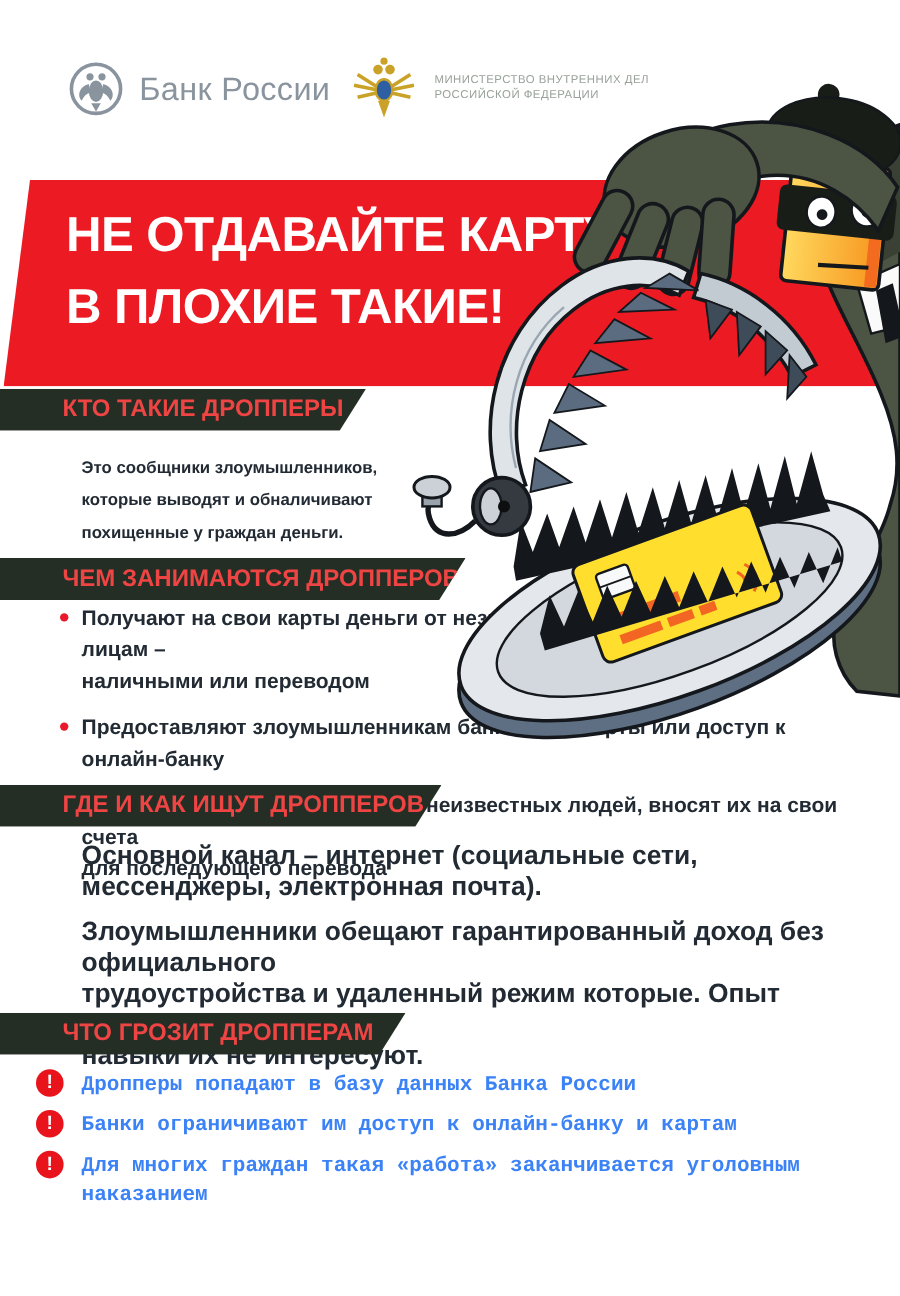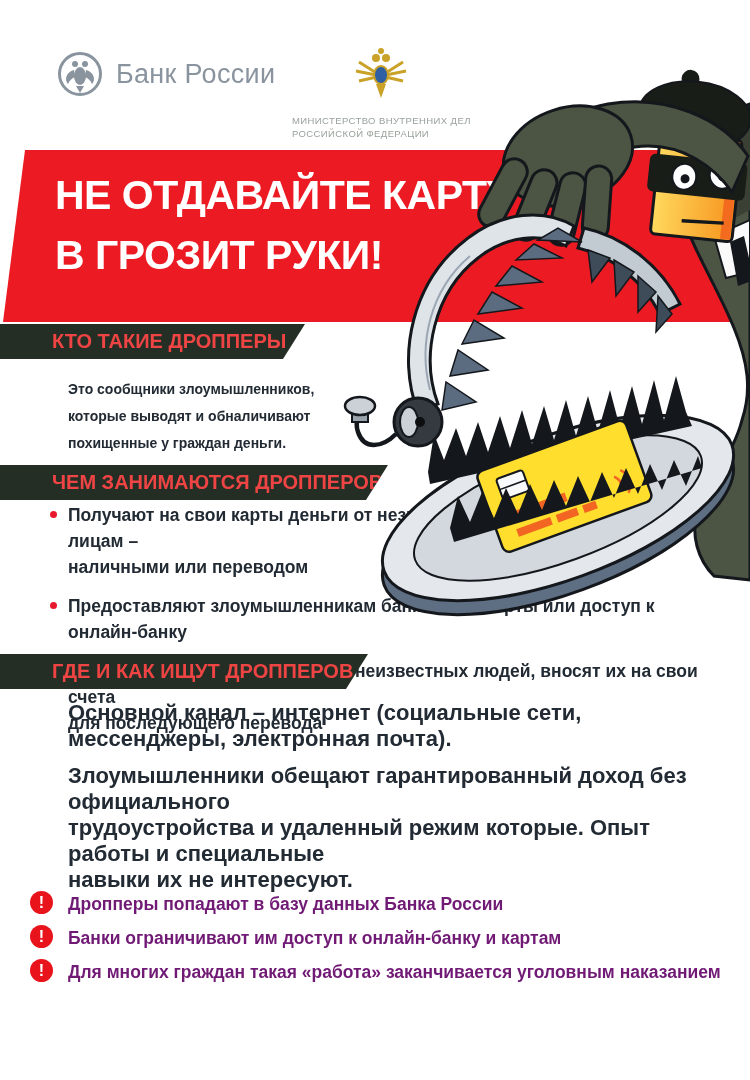--- a/index.html
+++ b/index.html
@@ -3,21 +3,21 @@
 <meta charset="utf-8">
 <style>
   html,body{margin:0;padding:0;background:#ffffff;}
   .poster{
     position:relative;width:750px;height:1072px;background:#ffffff;overflow:hidden;
     font-family:"Liberation Sans","DejaVu Sans",sans-serif;color:#222A33;
   }
   
   .hdr-bank{position:absolute;left:56px;top:50px;display:flex;align-items:center;gap:12px;}
   .hdr-bank .lbl{font-size:27px;color:#8A949E;letter-spacing:.3px;}
-  .hdr-mvd{position:absolute;left:292px;top:46px;display:flex;align-items:center;gap:14px;flex-direction:column;}
+  .hdr-mvd{position:absolute;left:292px;top:46px;display:flex;align-items:center;gap:14px;}
   .hdr-mvd .lbl{font-size:9.5px;line-height:13px;color:#99A29B;letter-spacing:.4px;}
   
   .banner{
     position:absolute;left:0;top:150px;width:750px;height:172px;background:#EC1B23;
     clip-path:polygon(25px 0,750px 0,750px 172px,3px 172px);z-index:1;
   }
   .banner .t1,.banner .t2{
     position:absolute;left:55px;color:#ffffff;font-weight:800;font-size:41px;letter-spacing:-.5px;white-space:nowrap;
   }
   .banner .t1{top:22px;}
@@ -43,21 +43,21 @@
   .bullet-dot{width:7px;height:7px;border-radius:50%;background:#E8192C;flex:0 0 7px;margin-top:9px;}
   .bullet-text{font-size:17.5px;font-weight:700;line-height:26px;color:#222A33;}
   .paras{position:absolute;left:68px;top:700px;width:655px;z-index:2;}
   .paras p{margin:0 0 11px 0;font-size:22px;font-weight:700;line-height:26px;color:#222A33;}
   .risks{position:absolute;left:30px;top:891px;width:700px;z-index:2;}
   .risk-row{display:flex;align-items:flex-start;gap:15px;margin-bottom:9px;}
   .risk-ico{
     flex:0 0 23px;width:23px;height:23px;border-radius:50%;background:#E8131B;color:#ffffff;
     font-weight:800;font-size:16px;line-height:23px;text-align:center;
   }
-  .risk-text{font-size:17.5px;font-weight:700;line-height:24px;color:#701a75;padding-top:1px;}
+  .risk-text{font-size:17.5px;font-weight:700;line-height:24px;color:#3b82f6;padding-top:1px;font-family:Liberation Mono, monospace;}
   
   .illus{position:absolute;left:330px;top:60px;width:420px;height:600px;z-index:3;pointer-events:none;}
 </style>
 </head>
 <body>
 
 <div class="poster">
 
   <div class="hdr-bank">
     <svg width="48" height="48" viewBox="0 0 48 48">
@@ -93,21 +93,21 @@
       <ellipse cx="28" cy="29" rx="7" ry="9" fill="#2E5FA3" stroke="#C9A227" stroke-width="2"></ellipse>
     </svg>
     <div class="lbl">
       <div>МИНИСТЕРСТВО ВНУТРЕННИХ ДЕЛ</div>
       <div>РОССИЙСКОЙ ФЕДЕРАЦИИ</div>
     </div>
   </div>
 
   <div class="banner">
     <div class="t1">НЕ ОТДАВАЙТЕ КАРТУ</div>
-    <div class="t2">В ГРОЗИТ РУКИ!</div>
+    <div class="t2">В ПЛОХИЕ ТАКИЕ!</div>
   </div>
 
   <div class="bar b1">КТО ТАКИЕ ДРОППЕРЫ</div>
   <div class="who-body pre">Это сообщники злоумышленников,
 которые выводят и обналичивают
 похищенные у граждан деньги.</div>
 
   <div class="bar b2">ЧЕМ ЗАНИМАЮТСЯ ДРОППЕРОВ</div>
   <div class="bullets">
     <div class="bullet-row">
@@ -127,20 +127,21 @@
   </div>
 
   <div class="bar b3">ГДЕ И КАК ИЩУТ ДРОППЕРОВ</div>
   <div class="paras">
     <p class="pre">Основной канал – интернет (социальные сети, мессенджеры, электронная почта).</p>
     <p class="pre">Злоумышленники обещают гарантированный доход без официального
 трудоустройства и удаленный режим которые. Опыт работы и специальные
 навыки их не интересуют.</p>
   </div>
 
+  <div class="bar b4">ЧТО ГРОЗИТ ДРОППЕРАМ</div>
   <div class="risks">
     <div class="risk-row">
       <span class="risk-ico">!</span>
       <span class="risk-text">Дропперы попадают в базу данных Банка России</span>
     </div>
     <div class="risk-row">
       <span class="risk-ico">!</span>
       <span class="risk-text">Банки ограничивают им доступ к онлайн-банку и картам</span>
     </div>
     <div class="risk-row">

